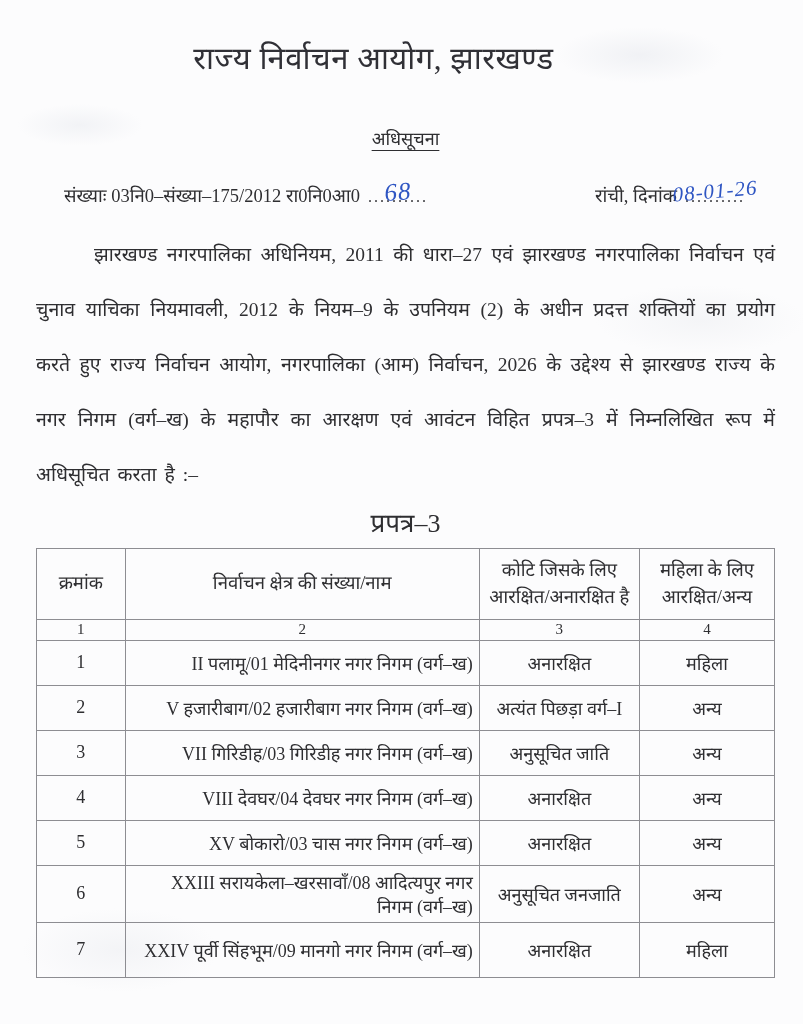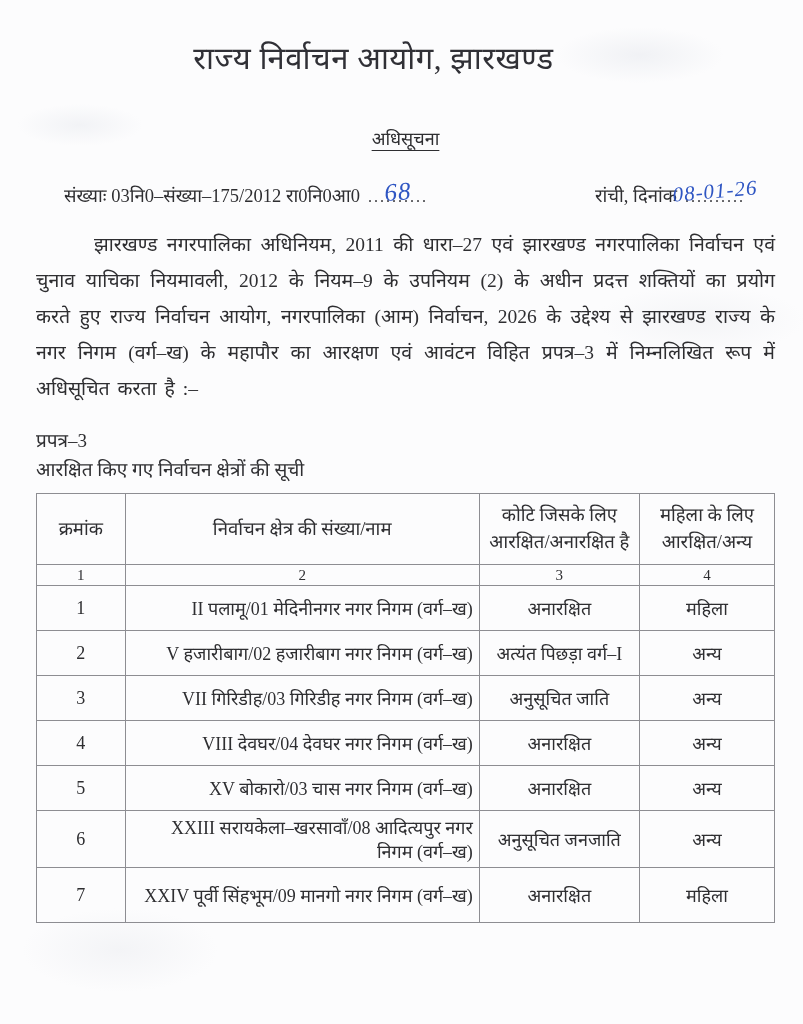--- a/index.html
+++ b/index.html
@@ -73,29 +73,30 @@
     font-style: italic;
     font-weight: 500;
     letter-spacing: 1px;
     white-space: nowrap;
   }
   .hw-date { font-size: 21px; transform: translateX(-50%) rotate(-5deg); bottom: 3px; }
   .ref-right { margin-right: 30px; }
   .body-para {
     margin: 20px 0 0 0;
     font-size: 19.5px;
-    line-height: 36px;
+    line-height: 55px;
     text-align: justify;
     text-indent: 58px;
     word-spacing: 3px;
     color: #2e2e31;
   }
   .center-block {
-    margin-top: 20px;
-    font-size: 19px;
+    margin-top: 8px;
+    text-align: center;
+    font-size: 26px;
     line-height: 28.5px;
     color: #2e2e31;
   }
   .labels-row {
     margin-top: 24px;
     display: flex;
     justify-content: space-between;
     font-size: 19px;
   }
   .labels-row .right { margin-right: 34px; }
@@ -139,21 +140,20 @@
     </div>
     <div class="ref-right">
       <span>रांची, दिनांक</span><span class="hw-slot"><span class="dots">..........</span><span class="hw hw-date">08-01-26</span></span>
     </div>
   </div>
 
   <p class="body-para">झारखण्ड नगरपालिका अधिनियम, 2011 की धारा–27 एवं झारखण्ड नगरपालिका निर्वाचन एवं चुनाव याचिका नियमावली, 2012 के नियम–9 के उपनियम (2) के अधीन प्रदत्त शक्तियों का प्रयोग करते हुए राज्य निर्वाचन आयोग, नगरपालिका (आम) निर्वाचन, 2026 के उद्देश्य से झारखण्ड राज्य के नगर निगम (वर्ग–ख) के महापौर का आरक्षण एवं आवंटन विहित प्रपत्र–3 में निम्नलिखित रूप में अधिसूचित करता है :–</p>
 
   <div class="center-block">
     <div>प्रपत्र–3</div>
-    <div>आरक्षित किए गए निर्वाचन क्षेत्रों की सूची</div>
   </div>
 
 
   <table class="res-table">
     <colgroup>
       <col class="c1">
         <col class="c2">
         <col class="c3">
         <col class="c4">
     </colgroup>

